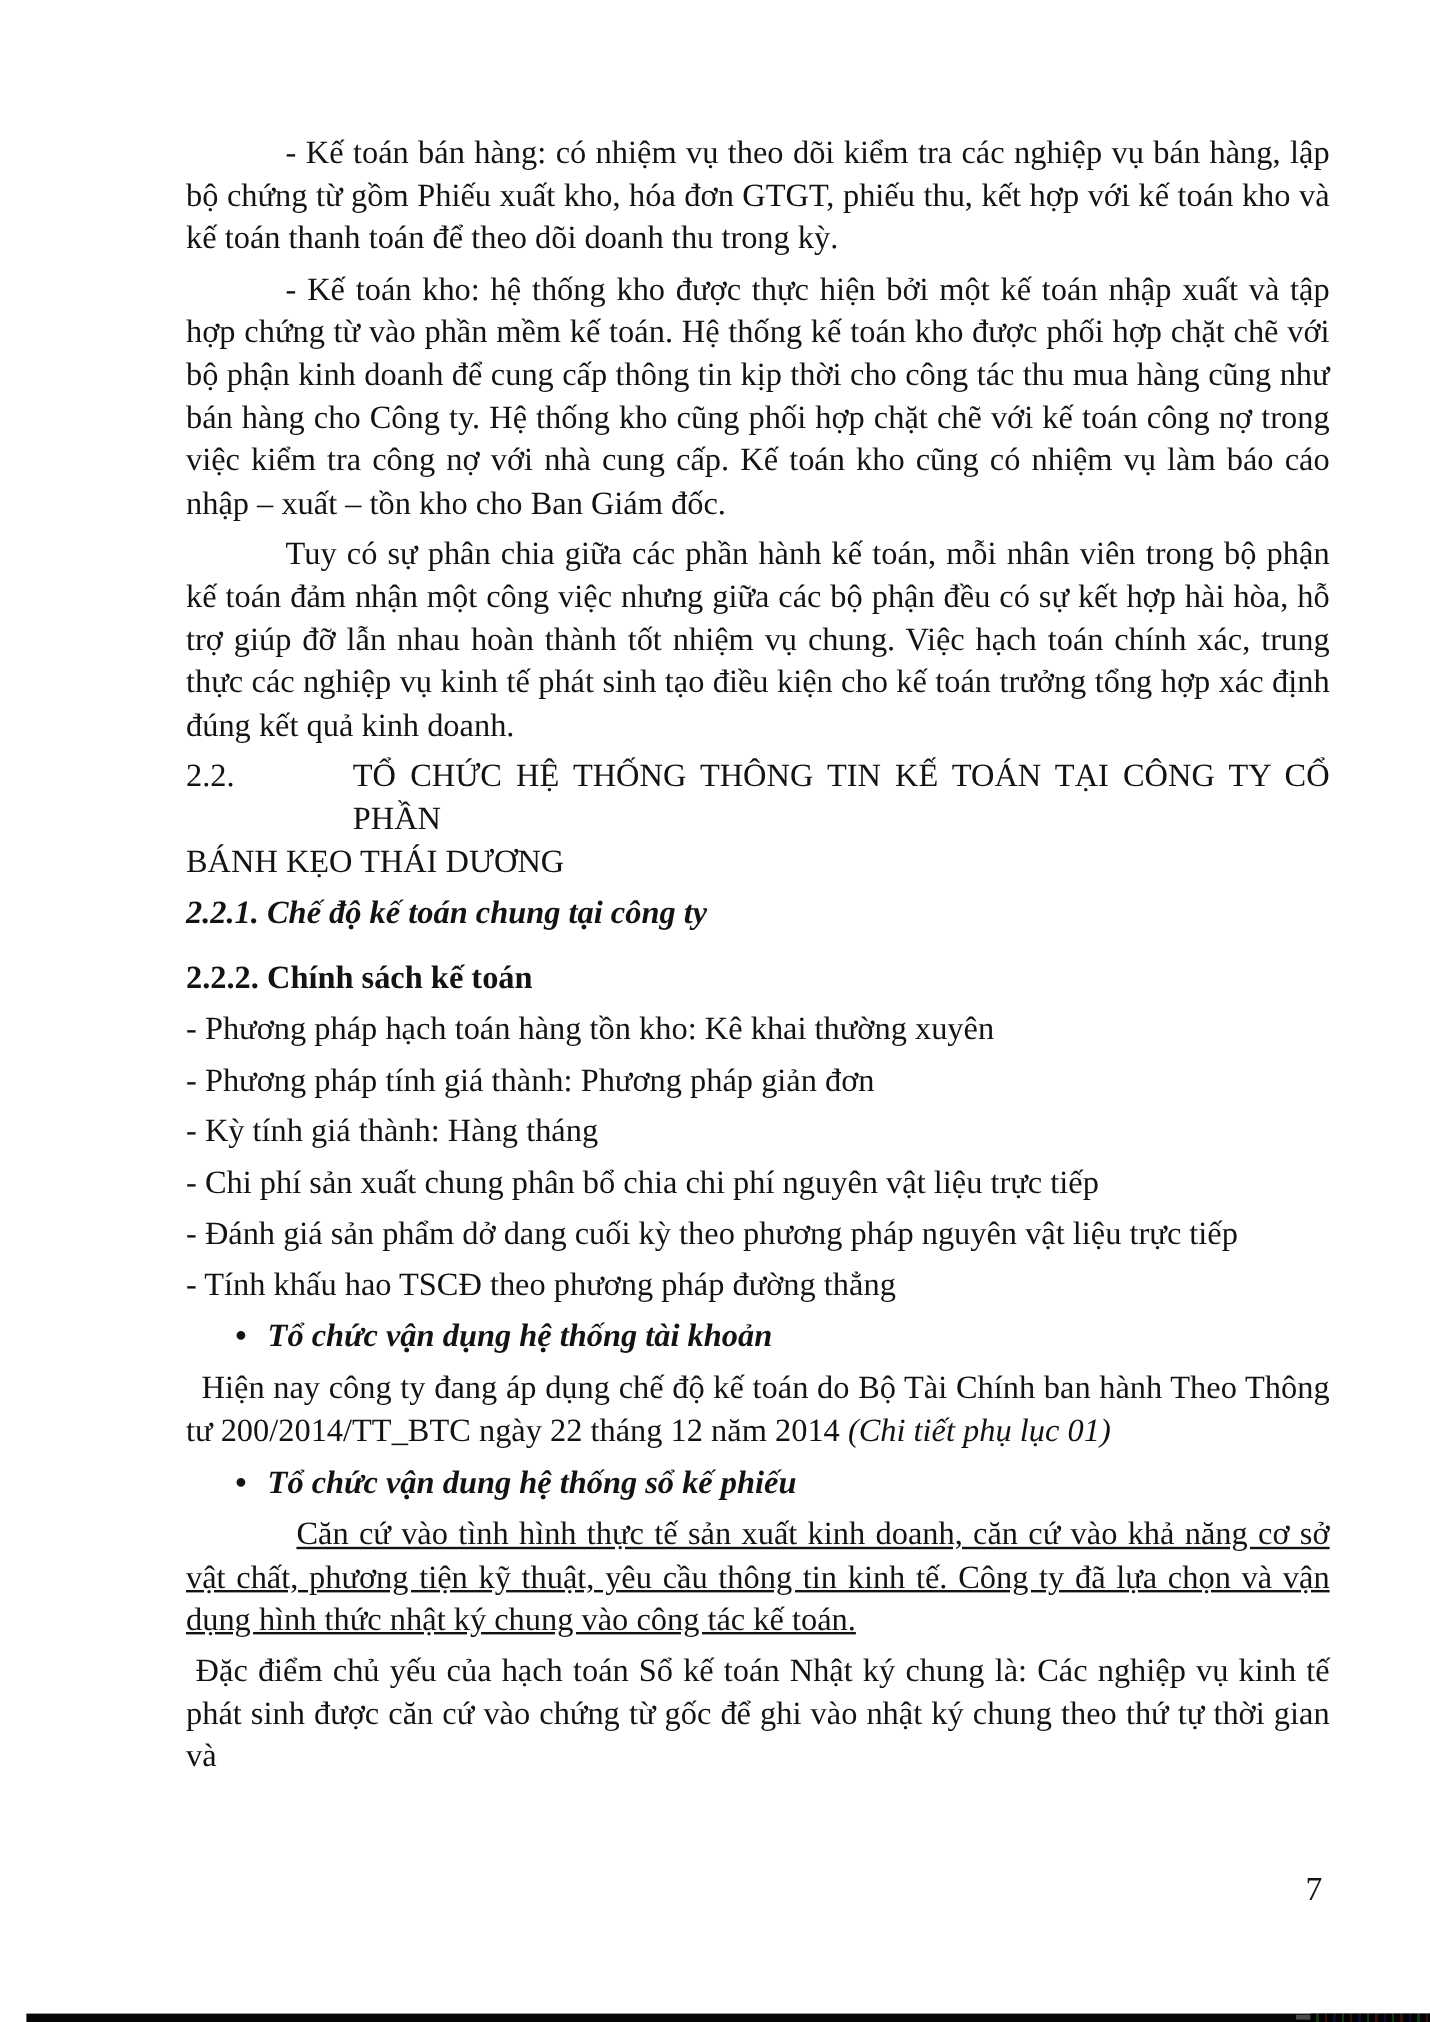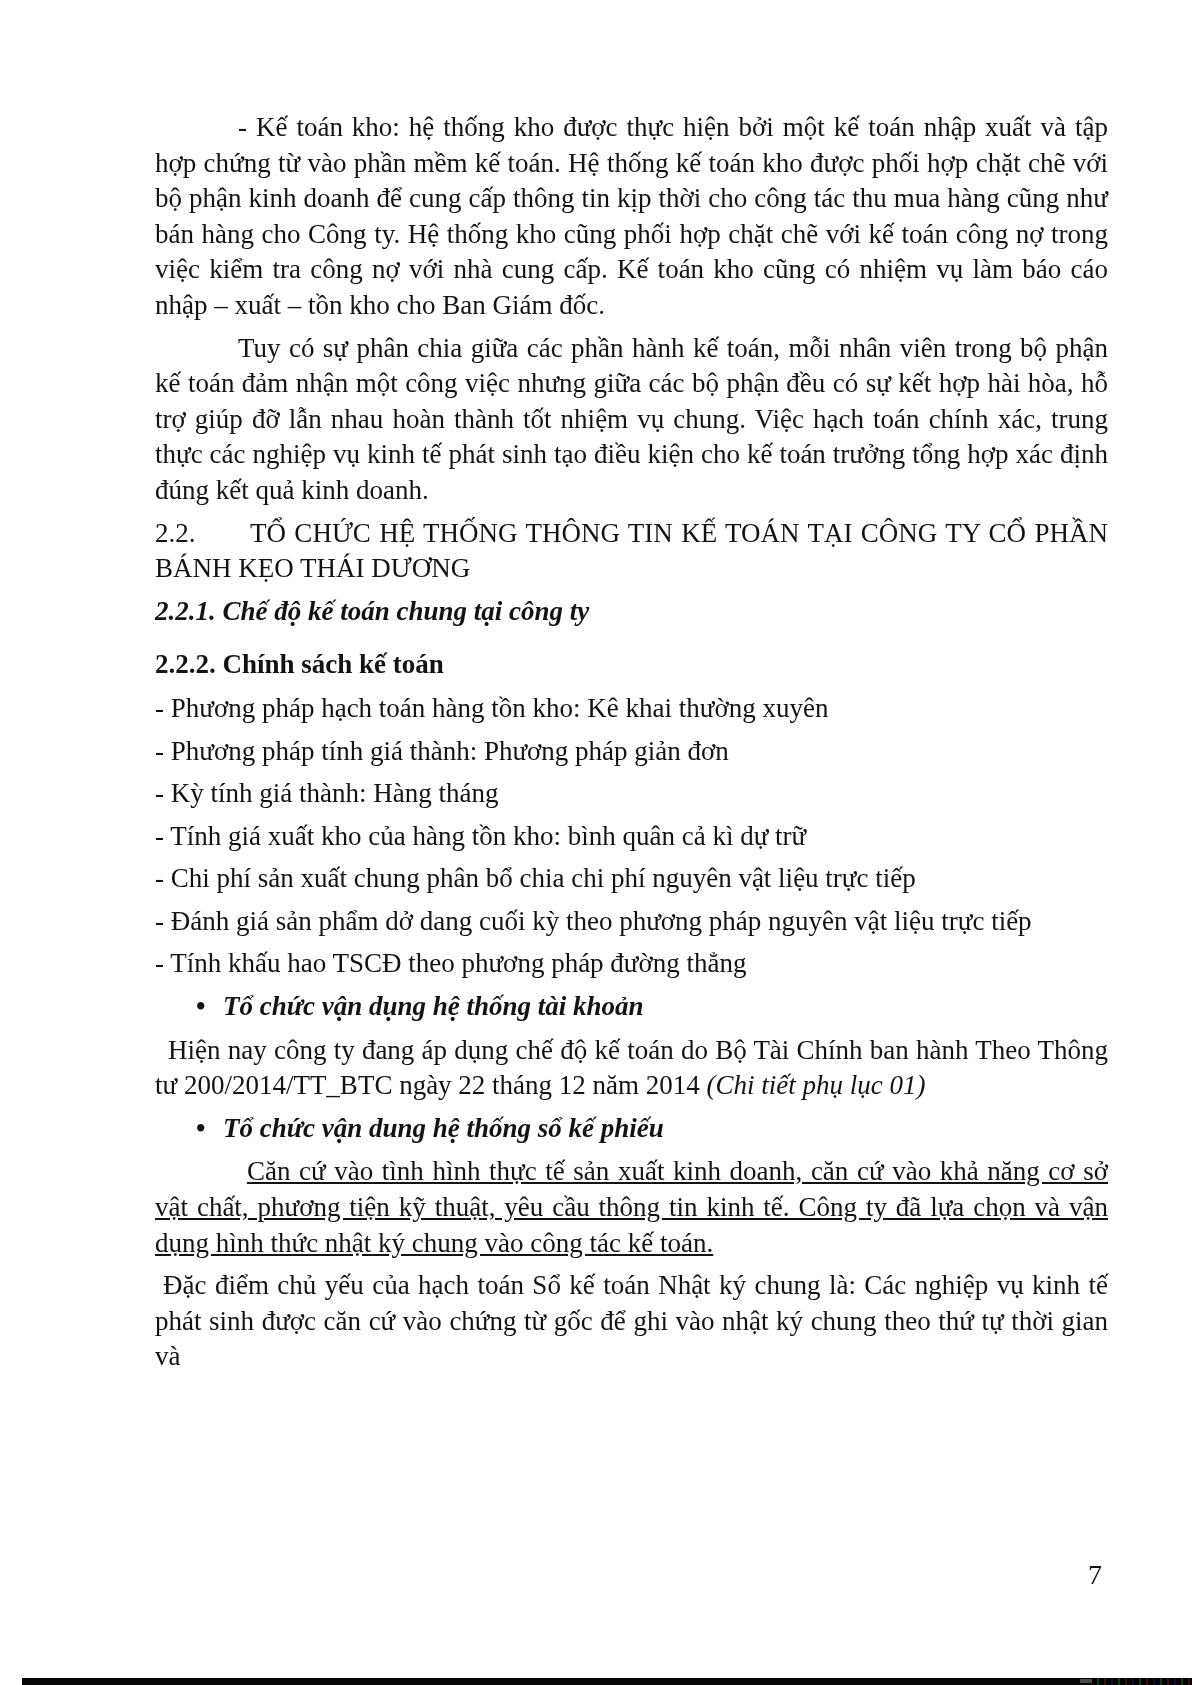--- a/index.html
+++ b/index.html
@@ -23,21 +23,21 @@
     width: 953px;
     font-size: 27px;
     line-height: 35.6px;
     text-align: justify;
   }
   .block { margin: 0 0 7px 0; }
   .ind { text-indent: 83px; }
 
   
   .h22 { margin: 0 0 7px 0; }
-  .h22-l1 { display: flex; }
+  .h22-l1 { display: flex; gap: 44px; }
   .h22-num { flex: 0 0 95px; width: 95px; }
   .h22-text { flex: 1; text-align: justify; text-align-last: justify; }
 
   .h221 { font-weight: bold; font-style: italic; margin: 0 0 18px 0; }
   .h222 { font-weight: bold; margin: 0 0 8px 0; }
 
   .policy { margin: 0 0 7px 0; }
 
   .bullet {
     display: flex;
@@ -95,20 +95,21 @@
       #0c0c3a 19px 21px
     );
   }
 </style>
 </head>
 <body>
 
 <div class="page">
   <div class="content">
 
+    <p class="block ind">- Kế toán bán hàng: có nhiệm vụ theo dõi kiểm tra các nghiệp vụ bán hàng, lập bộ chứng từ gồm Phiếu xuất kho, hóa đơn GTGT, phiếu thu, kết hợp với kế toán kho và kế toán thanh toán để theo dõi doanh thu trong kỳ.</p>
 
     <p class="block ind">- Kế toán kho: hệ thống kho được thực hiện bởi một kế toán nhập xuất và tập hợp chứng từ vào phần mềm kế toán. Hệ thống kế toán kho được phối hợp chặt chẽ với bộ phận kinh doanh để cung cấp thông tin kịp thời cho công tác thu mua hàng cũng như bán hàng cho Công ty. Hệ thống kho cũng phối hợp chặt chẽ với kế toán công nợ trong việc kiểm tra công nợ với nhà cung cấp. Kế toán kho cũng có nhiệm vụ làm báo cáo nhập – xuất – tồn kho cho Ban Giám đốc.</p>
 
     <p class="block ind">Tuy có sự phân chia giữa các phần hành kế toán, mỗi nhân viên trong bộ phận kế toán đảm nhận một công việc nhưng giữa các bộ phận đều có sự kết hợp hài hòa, hỗ trợ giúp đỡ lẫn nhau hoàn thành tốt nhiệm vụ chung. Việc hạch toán chính xác, trung thực các nghiệp vụ kinh tế phát sinh tạo điều kiện cho kế toán trưởng tổng hợp xác định đúng kết quả kinh doanh.</p>
 
     <div class="h22">
       <div class="h22-l1">
         <span class="h22-num">2.2.</span>
         <span class="h22-text">TỔ CHỨC HỆ THỐNG THÔNG TIN KẾ TOÁN TẠI CÔNG TY CỔ PHẦN</span>
       </div>
@@ -117,21 +118,20 @@
 
     <p class="h221">2.2.1. Chế độ kế toán chung tại công ty</p>
 
 
     <p class="h222">2.2.2. Chính sách kế toán</p>
 
     <div>
       <div class="policy">- Phương pháp hạch toán hàng tồn kho: Kê khai thường xuyên</div>
       <div class="policy">- Phương pháp tính giá thành: Phương pháp giản đơn</div>
       <div class="policy">- Kỳ tính giá thành: Hàng tháng</div>
-      <div class="policy">- Tính giá xuất kho của hàng tồn kho: bình quân cả kì dự trữ</div>
       <div class="policy">- Chi phí sản xuất chung phân bổ chia chi phí nguyên vật liệu trực tiếp</div>
       <div class="policy">- Đánh giá sản phẩm dở dang cuối kỳ theo phương pháp nguyên vật liệu trực tiếp</div>
       <div class="policy">- Tính khấu hao TSCĐ theo phương pháp đường thẳng</div>
     </div>
 
     <div class="bullet">
       <span class="bullet-dot">•</span>
       <span>Tổ chức vận dụng hệ thống tài khoản</span>
     </div>
 

